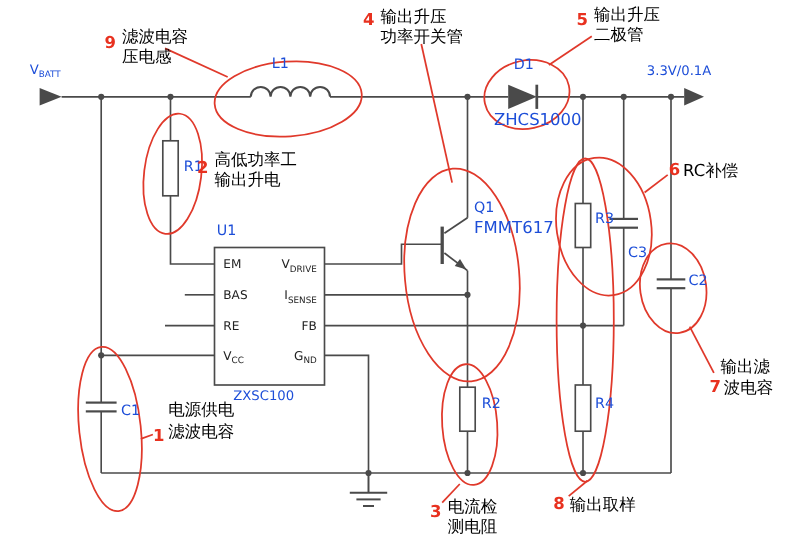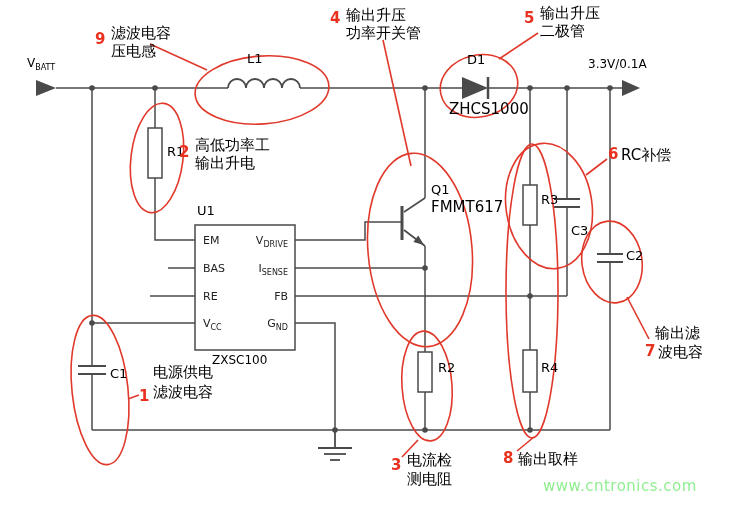--- a/index.html
+++ b/index.html
@@ -1,19 +1,19 @@
 <!DOCTYPE html>
 <html><head>
 <meta charset="utf-8">
 <style>
   html,body{margin:0;padding:0;background:#fff;}
   .canvas{position:relative;width:729px;height:508px;background:#ffffff;overflow:hidden;
           font-family:"DejaVu Sans","Liberation Sans",sans-serif;}
   .canvas svg{position:absolute;left:0;top:0;}
-  .lbl{position:absolute;color:#000000;font-size:13px;white-space:nowrap;line-height:1.1;}
+  .lbl{position:absolute;color:#1d4ed8;font-size:13px;white-space:nowrap;line-height:1.1;}
   .cn{font-size:15px;color:#000;}
   .small{font-size:15px;}
   .mid{font-size:12px;}
   .num{position:absolute;color:#e8311f;font-size:15px;font-weight:bold;line-height:1;}
   .pin{position:absolute;font-size:11px;color:#222;white-space:nowrap;line-height:1;}
   .sub{font-size:8px;vertical-align:-3px;}
   .pin-r{width:60px;text-align:right;}
   .watermark{position:absolute;color:#90ee90;font-size:15px;letter-spacing:0.5px;white-space:nowrap;}
 </style>
 </head>
@@ -200,15 +200,14 @@
   <span class="lbl cn" style="left:655px;top:325px">输出滤</span>
   <span class="lbl cn" style="left:658px;top:344px">波电容</span>
 
   <span class="num" style="left:503px;top:451px">8</span>
   <span class="lbl cn" style="left:518px;top:451px">输出取样</span>
 
   <span class="num" style="left:95px;top:32px">9</span>
   <span class="lbl cn" style="left:111px;top:25px">滤波电容</span>
   <span class="lbl cn" style="left:111px;top:43px">压电感</span>
 
-  <span class="watermark" style="left:543px;top:477px">www.cntronics.com</span>
 
 </div>
 
 </body></html>

